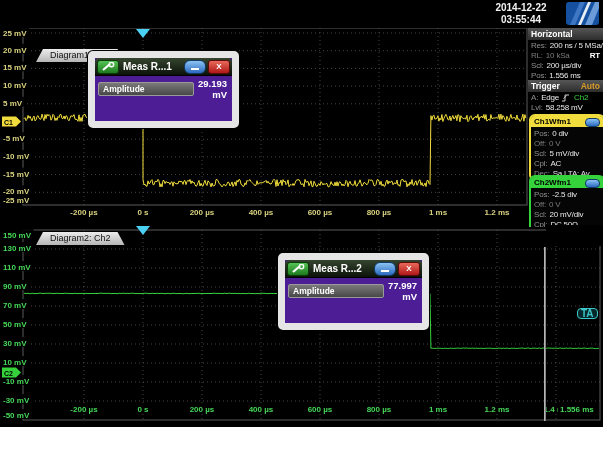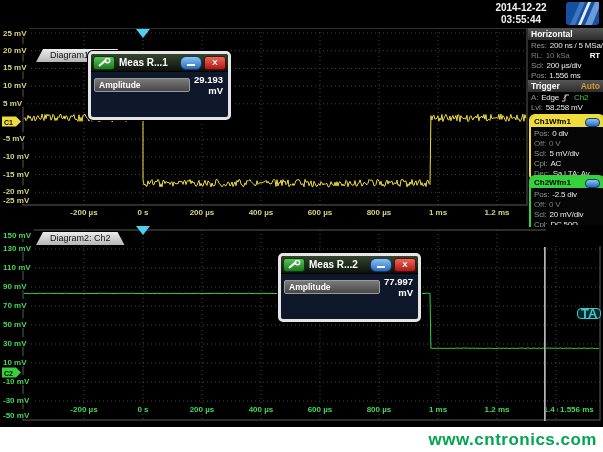--- a/index.html
+++ b/index.html
@@ -15,21 +15,21 @@
   #wave1{position:absolute;left:0;top:28px;}
   #wave2{position:absolute;left:0;top:225px;}
   
   .tab{position:absolute;height:13px;background:linear-gradient(#ececec,#b6b6b6);color:#111;
        font-size:9px;line-height:13px;padding:0 14px;
        clip-path:polygon(7px 0,calc(100% - 7px) 0,100% 100%,0 100%);margin-top:20px;}
   
   .trimark{position:absolute;width:0;height:0;border-left:7px solid transparent;
            border-right:7px solid transparent;border-top:9px solid #4ad0f2;}
   
-  .meas{position:absolute;width:137px;background:#0f172a;border:3px solid #e5e5e5;
+  .meas{position:absolute;width:137px;background:#4c1d95;border:7px solid #e5e5e5;
         border-radius:5px;box-shadow:0 0 0 1px #000;z-index:5;}
   .mhead{display:flex;align-items:center;gap:2px;padding:1px 2px;height:15px;border-bottom:1px solid #000;
          background:linear-gradient(#35452f,#0c120a);border-radius:4px 4px 0 0;}
   .mtitle{flex:1;color:#fff;font-size:10px;font-weight:bold;padding-left:2px;white-space:nowrap;}
   .mwrench{width:20px;height:12px;border-radius:3px;border:1px solid #0a3c0a;
            background:linear-gradient(#55c455,#1d7a1d);display:flex;align-items:center;justify-content:center;}
   .mmin{width:20px;height:12px;border-radius:6px;border:1px solid #123a66;
         background:linear-gradient(#8cc4f4,#2a6ac0);display:flex;align-items:center;justify-content:center;}
   .mmin .bar{width:8px;height:2px;background:#fff;margin-top:4px;}
   .mclose{width:20px;height:12px;border-radius:3px;border:1px solid #5a0a0a;
@@ -52,21 +52,21 @@
   .chpanel{position:absolute;left:1px;width:72px;border:2px solid var(--c);border-radius:6px;background:#050505;}
   .chhead{background:var(--c);color:#000;font-weight:bold;font-size:8px;padding:0 3px;height:11px;
           line-height:11px;display:flex;border-radius:3px 3px 0 0;}
   .chhead .oval{width:13px;height:7px;margin:2px 0 0 auto;border-radius:4px;border:1px solid #123a66;
                 background:linear-gradient(#8cc4f4,#2a6ac0);}
   .chbody{padding:1px 0;}
   
   #vdivider{position:absolute;left:544px;top:247px;width:2px;height:174px;
             background:linear-gradient(90deg,#cfcfcf,#6a6a6a);z-index:3;}
   #tabadge{position:absolute;left:577px;top:308px;border:1px solid #3cc8c8;color:#3cc8c8;background:#06282a;
-           font-size:13px;font-weight:bold;padding:0 3px;border-radius:4px;line-height:9px;z-index:4;}
+           font-size:10px;font-weight:bold;padding:0 3px;border-radius:4px;line-height:9px;z-index:4;}
   #edgetime{position:absolute;left:558px;top:405px;color:#45d858;font-size:8px;font-weight:bold;z-index:4;
             background:#000;padding:0 2px;}
   
   #wmstrip{position:absolute;left:0;bottom:0;width:603px;height:25px;background:#fff;
            display:flex;align-items:center;justify-content:flex-end;padding-right:6px;box-sizing:border-box;}
   #wmtext{font-size:17px;font-weight:bold;letter-spacing:0.5px;}
 </style>
 </head>
 <body>
 
@@ -357,16 +357,13 @@
           </div>
         <div class="mclose">X</div>
       </div>
       <div class="mrow">
         <div class="mfield">Amplitude</div>
         <div class="mval">77.997 mV</div>
       </div>
     </div>
   </div>
 
-  <div id="wmstrip">
-    <span id="wmtext" style="color: rgb(0, 166, 80);">www.cntronics.com</span>
-  </div>
 </div>
 
 </body></html>

